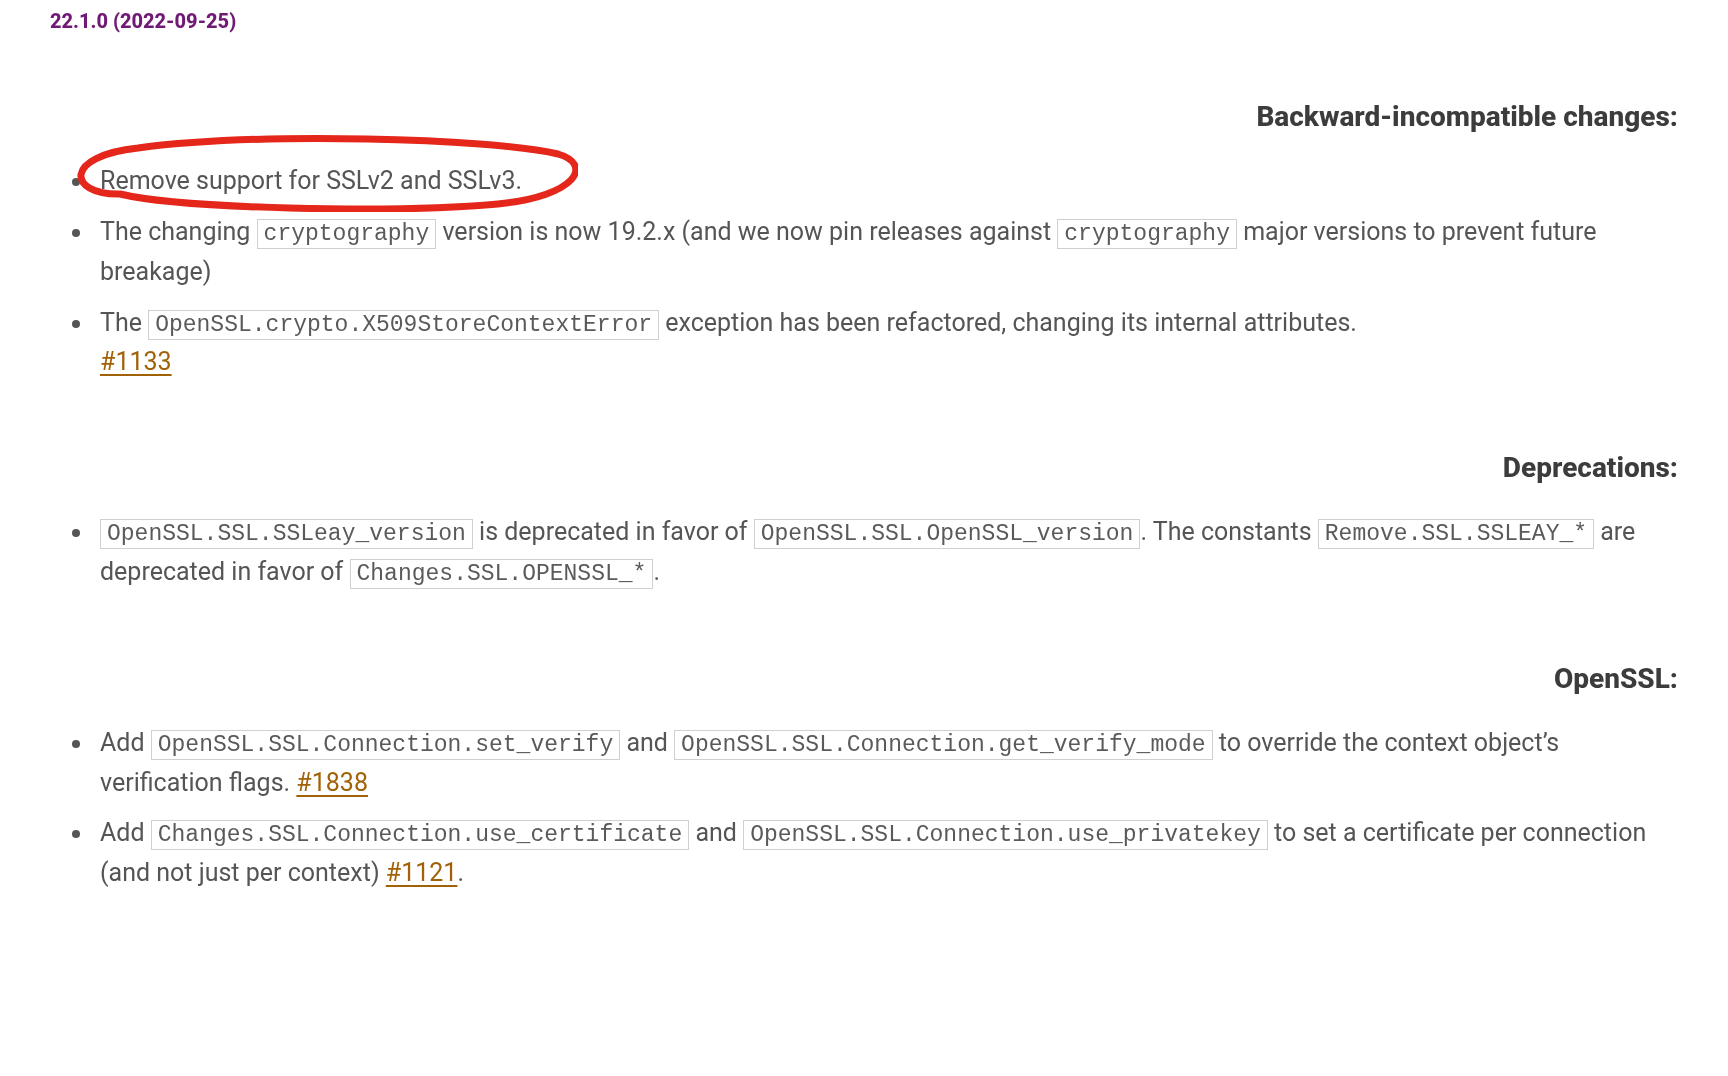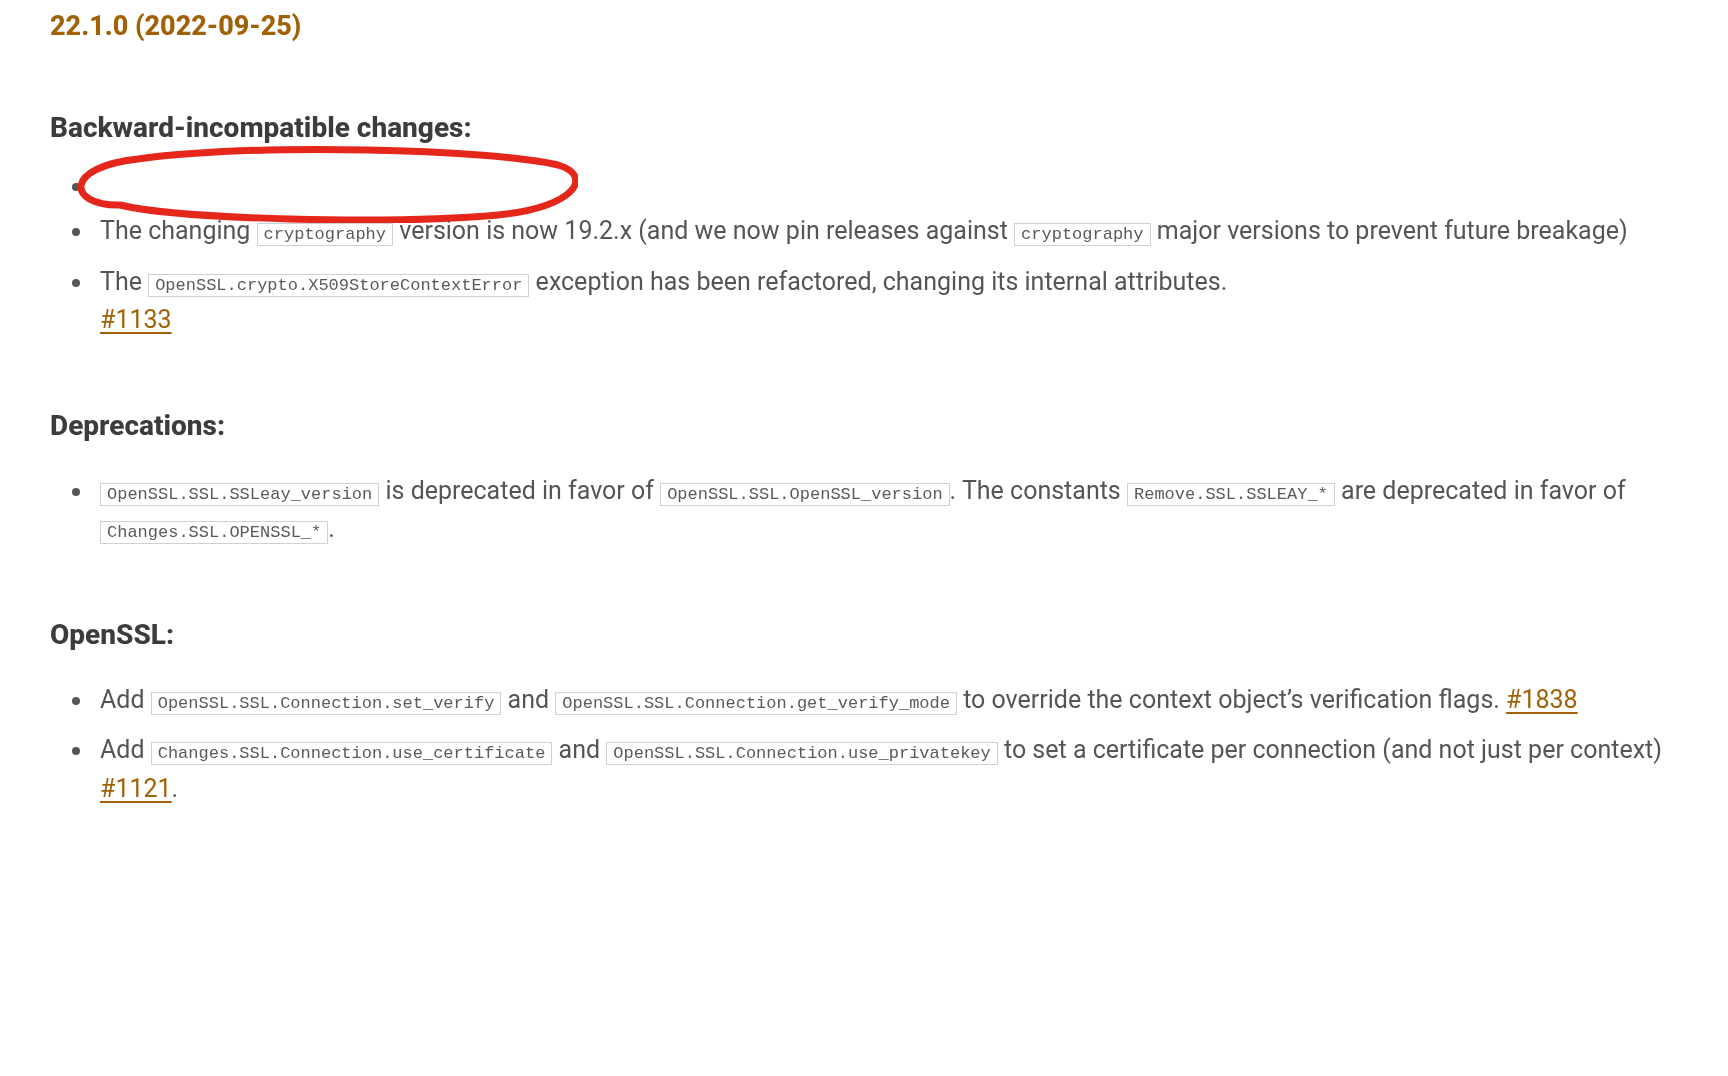--- a/index.html
+++ b/index.html
@@ -12,45 +12,46 @@
     color: #2d2d2d;
     width: 1728px;
     min-height: 1076px;
     box-sizing: border-box;
     padding: 0 50px 40px 50px;
     font-size: 25px;
     line-height: 1.55;
   }
   .version-heading {
     font-weight: 800;
-    font-size: 27px;
-    color: #a16207;
+    font-size: 20px;
+    color: #701a75;
     margin: 6px 0 28px 0;
   }
   .section-heading {
     font-weight: 800;
     font-size: 28px;
     color: #3c3c3c;
     margin: 58px 0 18px 0;
+    text-align: right;
   }
   ul.doc-list {
     list-style: disc;
     padding-left: 44px;
     margin: 0;
   }
   ul.doc-list > li {
     padding: 6px 0 6px 6px;
     color: #555;
   }
   code.inline {
     font-family: ui-monospace, SFMono-Regular, Menlo, Monaco, Consolas, "Liberation Mono", "Courier New", monospace;
     background: #ffffff;
     border: 1px solid #d0d0d0;
     padding: 1px 6px 1px 6px;
-    font-size: 17px;
+    font-size: 23px;
     color: #5a5a5a;
     white-space: nowrap;
     margin-top: 45px;
   }
   a.issue-link {
     color: #a16207;
     text-decoration: underline;
     text-underline-offset: 4px;
     text-decoration-thickness: 2px;
   }
@@ -73,20 +74,21 @@
 
 <h2 class="version-heading">22.1.0 (2022-09-25)</h2>
 
 <h3 class="section-heading">Backward-incompatible changes:</h3>
 <ul class="doc-list">
   <li>
     <span class="circle-wrap">
       <svg class="red-circle" viewBox="0 0 520 78" fill="none">
         <path d="M60 60 C 10 60, 5 22, 80 14 C 200 -2, 430 4, 500 20 C 535 30, 520 62, 440 70 C 330 80, 120 74, 62 60" stroke="#E4261B" stroke-width="7" stroke-linecap="round" stroke-linejoin="round" fill="none"></path>
       </svg>
+      <span class="li-body">Remove support for SSLv2 and SSLv3.</span>
     </span>
   </li>
   <li>
     <span>The changing </span><code class="inline">cryptography</code><span> version is now 19.2.x (and we now pin releases against </span><code class="inline">cryptography</code><span> major versions to prevent future breakage)</span>
   </li>
   <li>
     <span>The </span><code class="inline">OpenSSL.crypto.X509StoreContextError</code><span> exception has been refactored, changing its internal attributes. </span><br>
     <a href="#" class="issue-link">#1133</a>
   </li>
 </ul>

